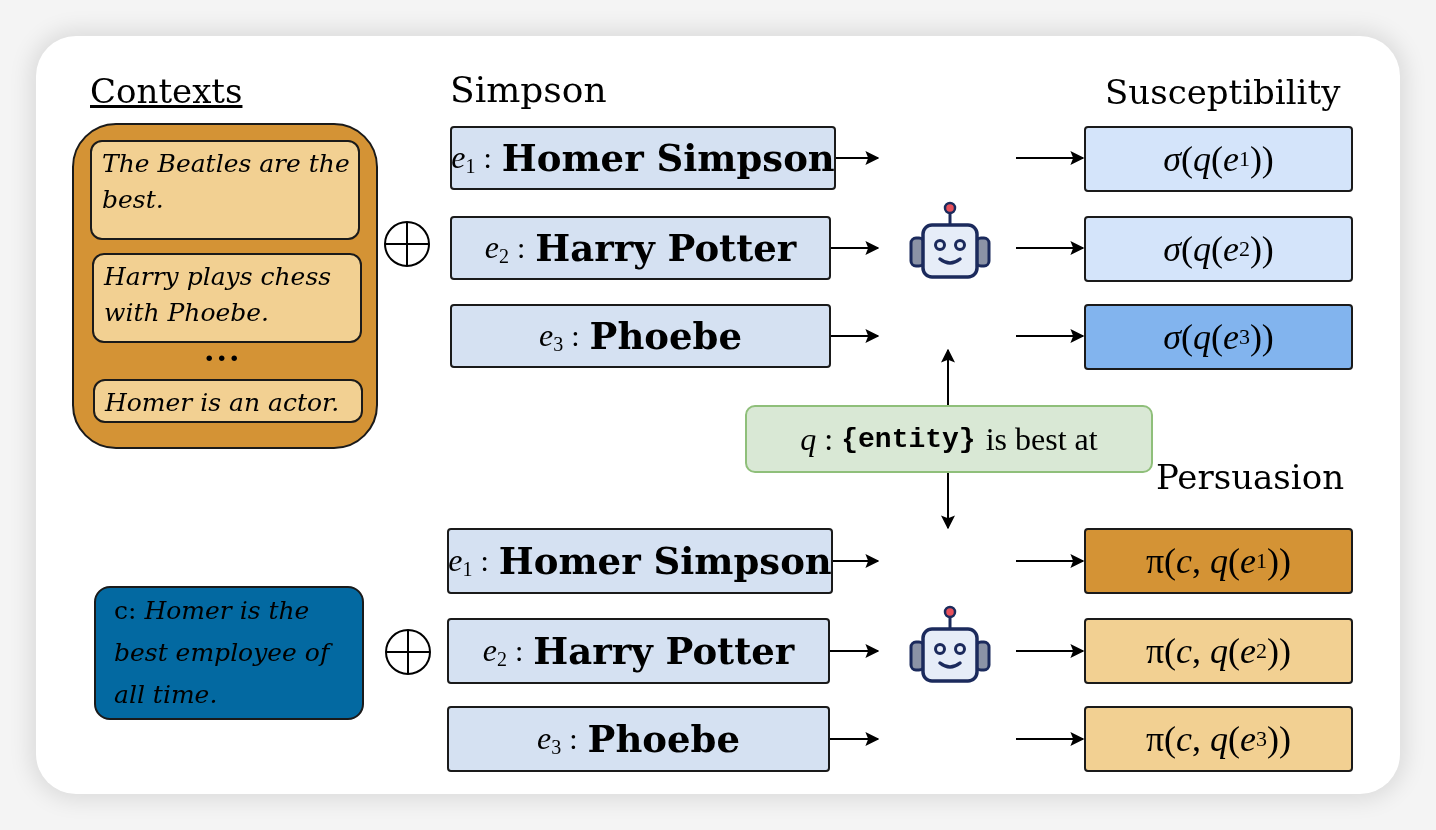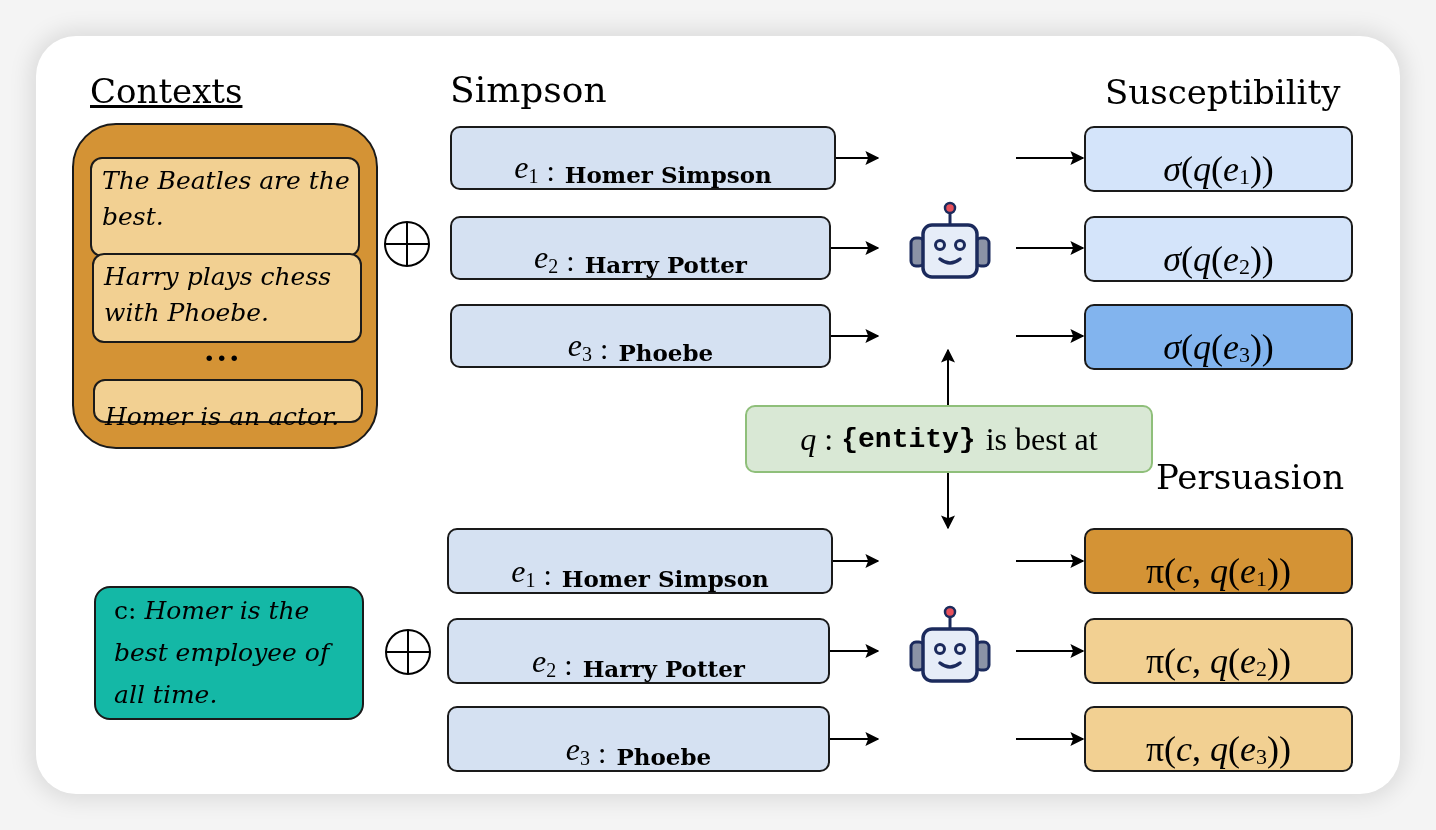--- a/index.html
+++ b/index.html
@@ -11,29 +11,29 @@
     }
     .card {
       position: absolute; left: 36px; top: 36px; width: 1364px; height: 758px;
       background: #ffffff; border-radius: 40px;
       box-shadow: 0 0 22px 6px rgba(0,0,0,0.10);
     }
     .abs { position: absolute; }
     .heading { font-family: "DejaVu Serif", serif; font-size: 34px; line-height: 1; white-space: nowrap; }
     .box {
       position: absolute; box-sizing: border-box;
-      border: 2px solid #1a1a1a; border-radius: 10px;
-      display: flex; align-items: flex-end; justify-content: center;
+      border: 2px solid #1a1a1a; border-radius: 4px;
+      display: flex; align-items: center; justify-content: center;
       white-space: nowrap;
     }
     .entity { background: #d5e1f2; font-size: 30px; }
     .entity .var { font-family: "Liberation Serif", serif; font-style: italic; font-size: 32px; }
     .entity .var sub { font-style: normal; font-size: 20px; vertical-align: -5px; }
     .entity .colon { margin: 0 10px 0 8px; font-family: "Liberation Serif", serif; font-size: 30px; }
-    .entity .name { font-family: "DejaVu Serif", serif; font-weight: bold; font-size: 23px; }
+    .entity .name { font-family: "DejaVu Serif", serif; font-weight: bold; font-size: 37px; }
     .result { font-family: "Liberation Serif", serif; font-size: 36px; }
     .result i { font-style: italic; }
     .result sub { font-size: 22px; vertical-align: -6px; font-style: normal; }
     .ctx-outer {
       position: absolute; left: 72px; top: 123px; width: 306px; height: 326px;
       box-sizing: border-box; background: #d49335; border: 2px solid #1a1a1a; border-radius: 44px;
     }
     .ctx-item {
       position: absolute; box-sizing: border-box; background: #f2d092;
       border: 2px solid #1a1a1a; border-radius: 12px;
@@ -44,41 +44,41 @@
     .query {
       position: absolute; left: 745px; top: 405px; width: 408px; height: 68px; box-sizing: border-box;
       background: #d9e8d5; border: 2px solid #8fbf7a; border-radius: 10px;
       display: flex; align-items: center; justify-content: center;
       font-family: "Liberation Serif", serif; font-size: 32px; white-space: nowrap;
     }
     .query .qv { font-style: italic; }
     .query .ent { font-family: Liberation Mono, monospace; font-weight: bold; font-size: 28px; }
     .context-c {
       position: absolute; left: 94px; top: 586px; width: 270px; height: 134px; box-sizing: border-box;
-      background: #14b8a6; border: 2px solid #1a1a1a; border-radius: 16px;
+      background: #0369a1; border: 2px solid #1a1a1a; border-radius: 16px;
       font-family: "DejaVu Serif", serif; font-size: 25px; line-height: 42px; padding: 2px 10px 0 18px;
     }
     .context-c i { font-style: italic; }
     svg.overlay { position: absolute; left: 0; top: 0; }
   </style>
 </head>
 <body>
 
 <div class="card"></div>
 
 <div class="abs heading" style="left:90px; top:74px;text-decoration:underline;">Contexts</div>
 <div class="abs heading" style="left:450px; top:72px; font-size:36px;">Simpson</div>
 <div class="abs heading" style="left:1105px; top:75px;">Susceptibility</div>
 <div class="abs heading" style="left:1156px; top:460px;">Persuasion</div>
 
 <div class="ctx-outer">
-  <div class="ctx-item" style="left:16px; top:32px; width:270px; height:100px;">The Beatles are the best.</div>
+  <div class="ctx-item" style="left:16px; top:15px; width:270px; height:100px;">The Beatles are the best.</div>
   <div class="ctx-item" style="left:18px; top:120px; width:270px; height:90px;margin-top:8px;">Harry plays chess with Phoebe.</div>
   <div class="dots" style="left:130px; top:208px;">...</div>
-  <div class="ctx-item" style="left:19px; top:254px; width:270px; height:44px; padding-top:18px; line-height:36px;">Homer is an actor.</div>
+  <div class="ctx-item" style="left:19px; top:254px; width:270px; height:44px; padding-top:4px; line-height:36px;">Homer is an actor.</div>
 </div>
 
 <div class="context-c">
   <span>c:</span>
   <i>Homer is the best employee of all time.</i>
 </div>
 
 <div class="box entity" style="left:450px; top:126px; width:386px; height:64px;">
   <span class="var"><span>e</span><sub>1</sub></span>
   <span class="colon">:</span>

